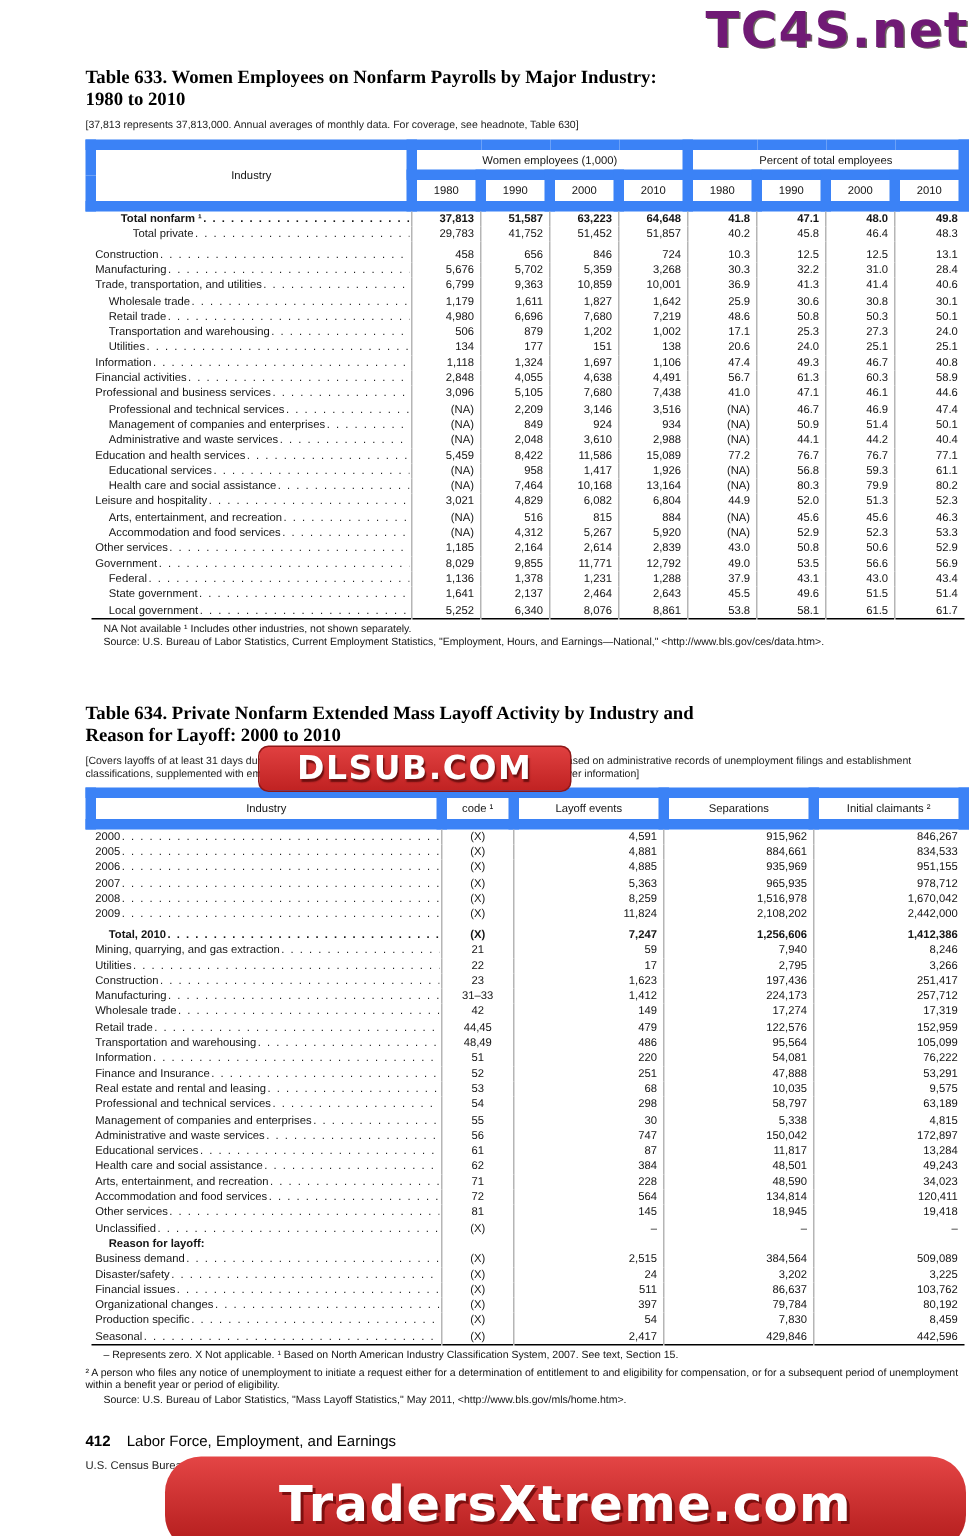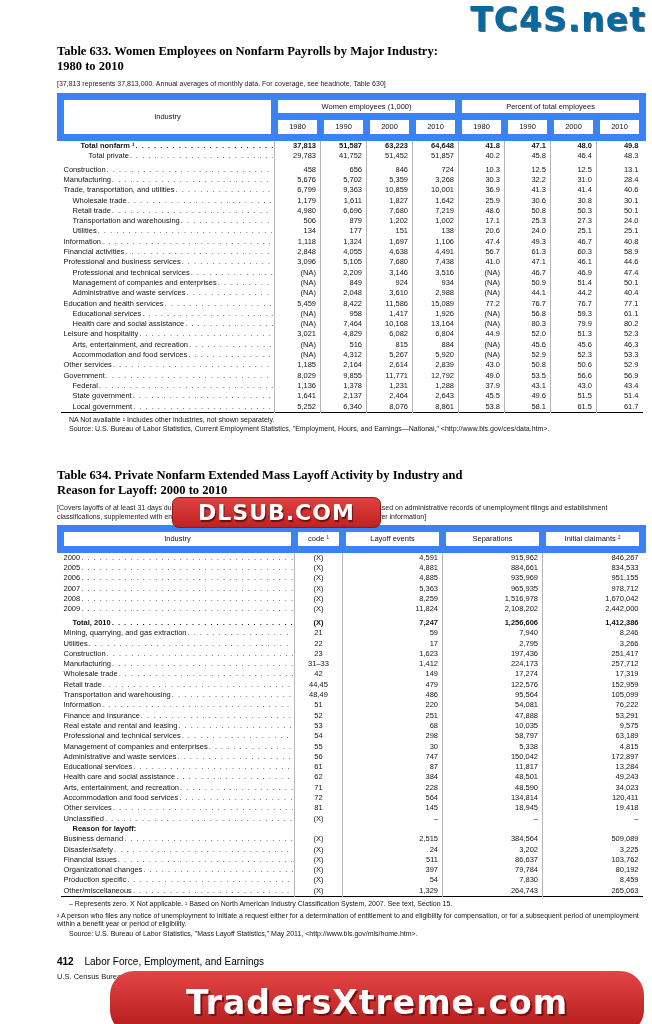--- a/index.html
+++ b/index.html
@@ -51,21 +51,21 @@
   .tbl-gap { height:34px; }
 
   .page-footer { margin-top:18px; font-size:10px; color:#000; }
   .page-footer .num { font-weight:bold; margin-right:8px;margin-top:36px; }
   .census-line { text-align:left; font-size:7.5px; margin-top:5px; padding-right:28px; color:#222; }
 
   
   .wm-top {
     position:absolute; top:0px; right:6px; z-index:9;
     font-family:"DejaVu Sans", sans-serif; font-weight:800; font-size:33px;
-    color:#0369a1; letter-spacing:1px; text-shadow:1px 1px 0 #6b655f;
+    color:#701a75; letter-spacing:1px; text-shadow:1px 1px 0 #6b655f;
   }
   .wm-mid {
     position:absolute; top:497px; left:172px; z-index:9;
     background:linear-gradient(#e04040,#c02222); border:1px solid #8f1717; border-radius:7px;
     padding:2px 25px; color:#fff; font-weight:800; font-size:22px; letter-spacing:1px;
     text-shadow:1px 2px 1px #6d0f0f; font-family:"DejaVu Sans", sans-serif;
   }
   .wm-bottom {
     position:absolute; top:971px; left:110px; width:534px; height:63px; z-index:9;
     background:linear-gradient(#e44545,#b01a1a); border-radius:24px;
@@ -949,28 +949,28 @@
               </div>
             </td>
             <td class="code">(X)</td>
             <td class="num">54</td>
             <td class="num">7,830</td>
             <td class="num">8,459</td>
           </tr>
           <tr>
             <td class="stub">
               <div class="lbl ind0">
-                <span class="txt">Other/miscellaneous</span>
-                <span class="dots"></span>
-              </div>
-            </td>
-            <td class="code">(X)</td>
-            <td class="num">1,329</td>
-            <td class="num">264,743</td>
-            <td class="num">265,063</td>
+                <span class="txt">Seasonal</span>
+                <span class="dots"></span>
+              </div>
+            </td>
+            <td class="code">(X)</td>
+            <td class="num">2,417</td>
+            <td class="num">429,846</td>
+            <td class="num">442,596</td>
           </tr>
         </tbody>
     </table>
 
     <p class="footnote fn-ind">– Represents zero.  X Not applicable.  ¹ Based on North American Industry Classification System, 2007. See text, Section 15.</p>
     <p class="footnote">² A person who files any notice of unemployment to initiate a request either for a determination of entitlement to and eligibility for compensation, or for a subsequent period of unemployment within a benefit year or period of eligibility.</p>
     <p class="source fn-ind">Source: U.S. Bureau of Labor Statistics, "Mass Layoff Statistics," May 2011, &lt;http://www.bls.gov/mls/home.htm&gt;.</p>
   </section>
 
   <div class="page-footer">

